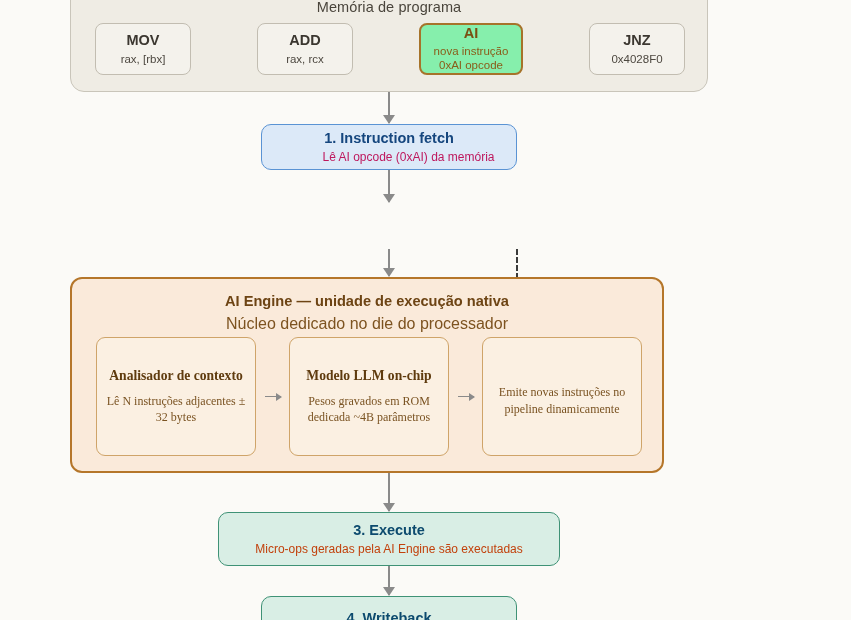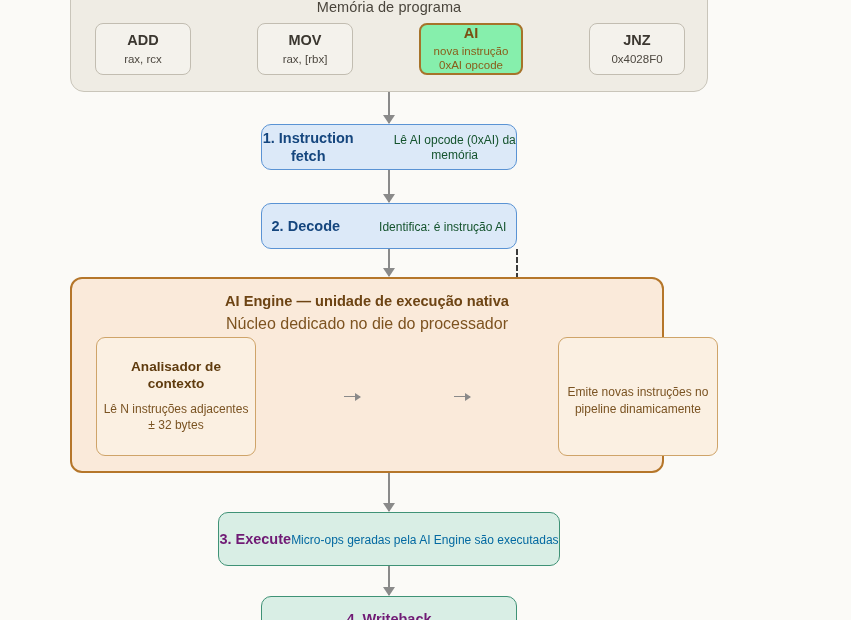--- a/index.html
+++ b/index.html
@@ -91,48 +91,48 @@
   }
   .instr.highlight .op { color: #7a4f12; }
   .instr.highlight .args { color: #8a5d1a; line-height: 1.2; }
 
   
   .stage-box {
     box-sizing: border-box;
     position: absolute;
     border-radius: 10px;
     display: flex;
-    flex-direction: row;
+    flex-direction: column;
     align-items: center;
     justify-content: center;
     text-align: center;
   }
   .stage-box .st-title {
     font-size: 14.5px;
     font-weight: bold;
     line-height: 1.25;
   }
   .stage-box .st-sub {
     font-size: 12px;
     margin-top: 2px;
     line-height: 1.25;
   }
   .blue {
     background: #dce9f8;
     border: 1.6px solid #5a93d4;
   }
   .blue .st-title { color: #15467e; }
-  .blue .st-sub   { color: #14532d; margin-left: 39px; }
+  .blue .st-sub   { color: #be185d; margin-left: 39px; }
 
   .green {
     background: #d9eee5;
     border: 1.6px solid #3f9276;
   }
-  .green .st-title { color: #701a75; }
-  .green .st-sub   { color: #0369a1; }
+  .green .st-title { color: #0c4a6e; }
+  .green .st-sub   { color: #c2410c; }
 
   #fetch-box   { left: 261px; top: 124px; width: 256px; height: 46px; }
   #decode-box  { left: 261px; top: 203px; width: 256px; height: 46px; }
   #execute-box { left: 218px; top: 512px; width: 342px; height: 54px; }
   #writeback-box { left: 261px; top: 596px; width: 256px; height: 46px; }
 
   
   #ai-engine {
     left: 70px;
     top: 277px;
@@ -155,25 +155,26 @@
     position: absolute;
     left: 0; top: 36px;
     width: 100%;
     font-size: 16px;
     color: #7d5320;
   }
   .ai-row {
     position: absolute;
     left: 24px;
     top: 58px;
-    width: 622px;
+    width: 546px;
     height: 119px;
     display: flex;
     align-items: stretch;
     justify-content: space-between;
+    font-family: Liberation Serif, serif;
   }
   .ai-card {
     box-sizing: border-box;
     width: 160px;
     background: #fbf0e2;
     border: 1px solid #cfa469;
     border-radius: 9px;
     display: flex;
     flex-direction: column;
     align-items: center;
@@ -257,27 +258,27 @@
 </head>
 <body>
 
 <div id="stage">
 
   <div class="panel mem-container">
     <div class="mem-title">Memória de programa</div>
     <div class="mem-row">
 
       <div class="instr">
+        <div class="op">MOV</div>
+        <div class="args">rax, [rbx]</div>
+      </div>
+
+      <div class="instr">
         <div class="op">ADD</div>
         <div class="args">rax, rcx</div>
-      </div>
-
-      <div class="instr">
-        <div class="op">MOV</div>
-        <div class="args">rax, [rbx]</div>
       </div>
 
       <div class="instr highlight">
         <div class="op">AI</div>
         <div class="args multiline">nova instrução<br>0xAI opcode</div>
       </div>
 
 
       <div class="instr">
         <div class="op">JNZ</div>
@@ -295,24 +296,20 @@
   <div class="stage-box blue" id="fetch-box">
     <div class="st-title">1. Instruction fetch</div>
     <div class="st-sub">Lê AI opcode (0xAI) da memória</div>
   </div>
 
   <div class="v-arrow" id="arrow-fetch-decode">
     <div class="line"></div>
     <div class="tip"></div>
   </div>
 
-  <div class="stage-box blue" id="decode-box">
-    <div class="st-title">2. Decode</div>
-    <div class="st-sub">Identifica: é instrução AI</div>
-  </div>
 
   <div class="v-arrow" id="arrow-decode-ai">
     <div class="line"></div>
     <div class="tip"></div>
   </div>
 
   <div id="dashed-link"></div>
 
   <div class="panel" id="ai-engine">
     <div class="ai-title">AI Engine — unidade de execução nativa</div>
@@ -323,20 +320,24 @@
       <div class="ai-card">
         <div class="c-title">Analisador de contexto</div>
         <div class="c-body">Lê N instruções adjacentes ± 32 bytes</div>
       </div>
 
       <div class="mini-arrow">
         <div class="shaft"></div>
         <div class="head"></div>
       </div>
 
+      <div class="ai-card">
+        <div class="c-title">Modelo LLM on-chip</div>
+        <div class="c-body">Pesos gravados em ROM dedicada ~4B parâmetros</div>
+      </div>
 
       <div class="mini-arrow">
         <div class="shaft"></div>
         <div class="head"></div>
       </div>
 
       <div class="ai-card">
         <div class="c-body">Emite novas instruções no pipeline dinamicamente</div>
       </div>
 

